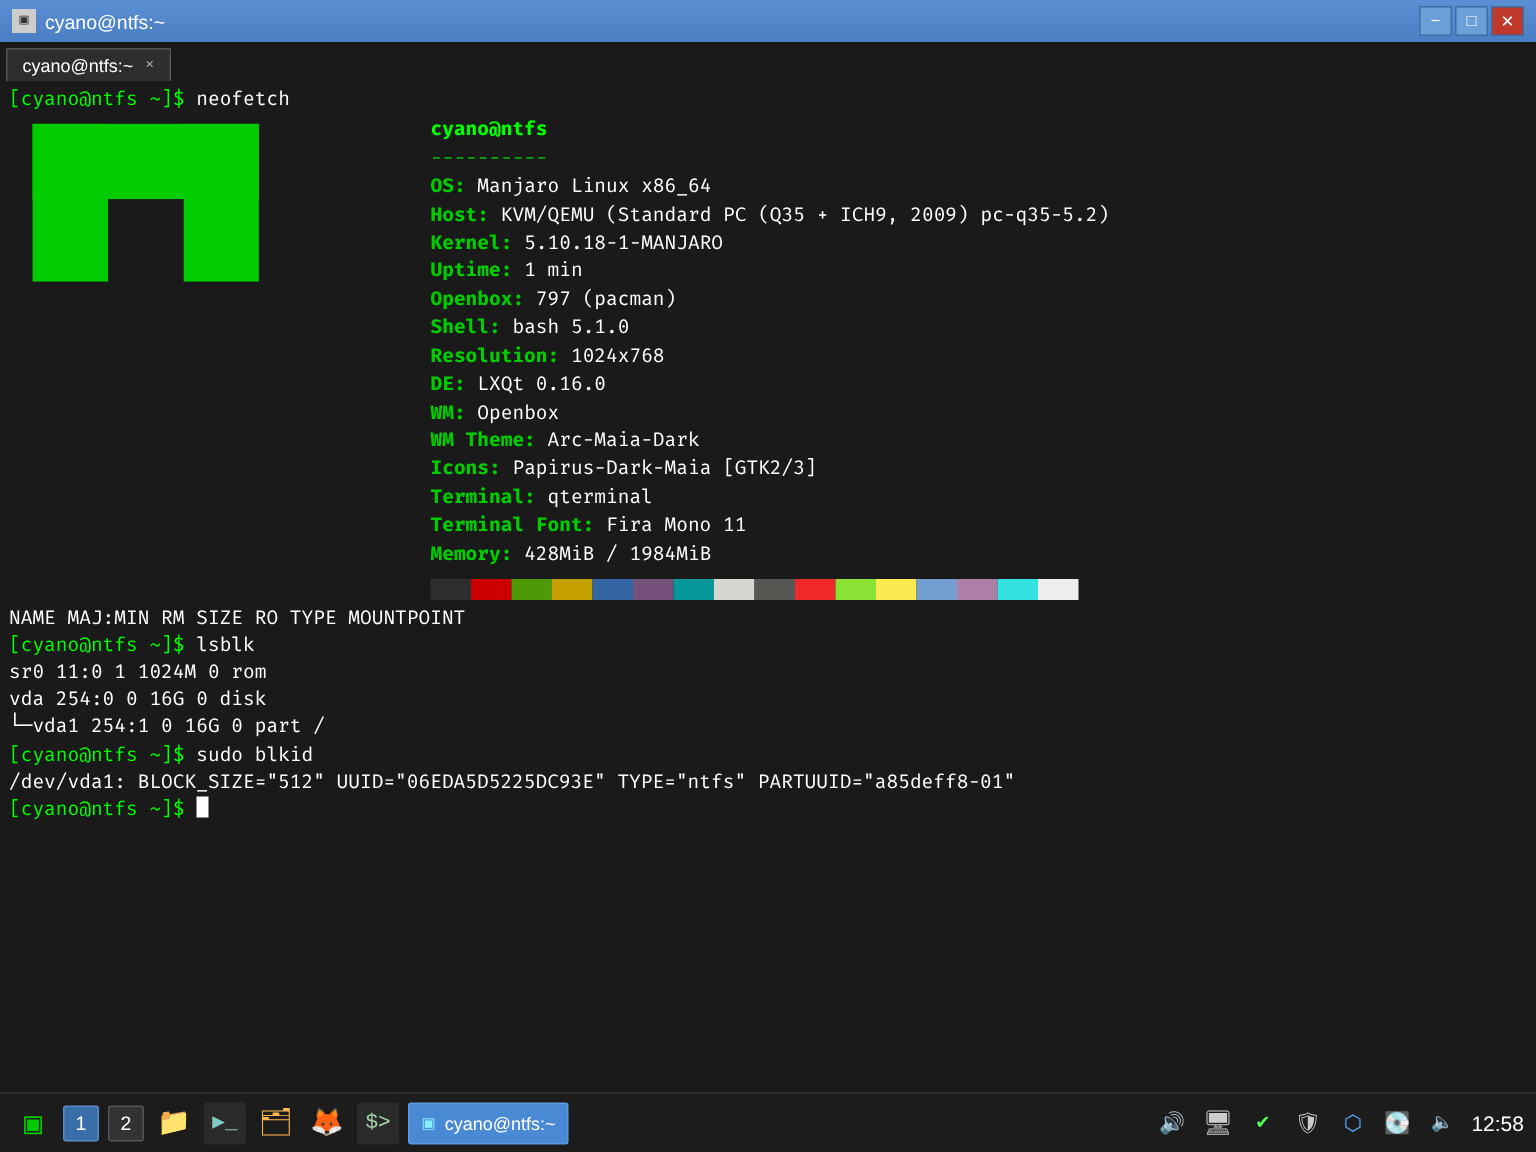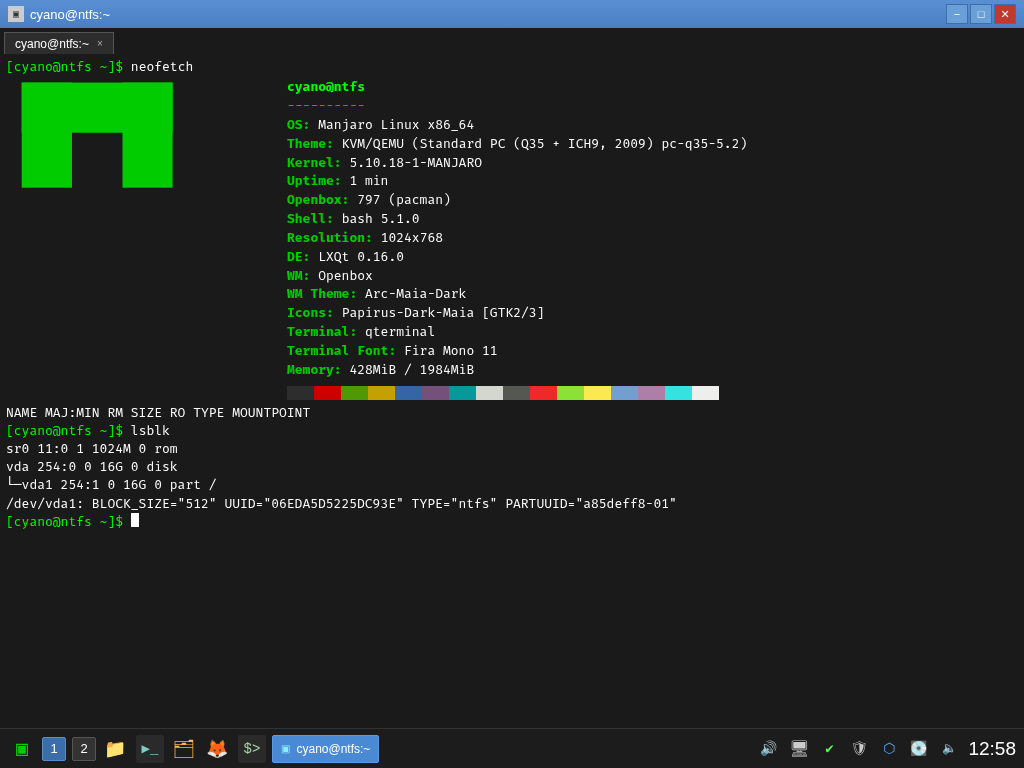--- a/index.html
+++ b/index.html
@@ -214,21 +214,21 @@
       height: 22px;
       display: flex;
       align-items: center;
       justify-content: center;
       cursor: pointer;
       font-size: 14px;
       color: #ccc;
     }
     #clock {
       color: white;
-      font-size: 19px;
+      font-size: 14px;
       font-family: sans-serif;
     }
 
     .separator-line {
       color: #00cc00;
     }
   </style>
 </head>
 <body>
 
@@ -285,21 +285,21 @@
       </div>
       <div class="info-row">
         <span class="separator-line">----------</span>
       </div>
       <div class="info-row">
         <span class="info-key">OS:</span>
         <span class="info-val">&nbsp;</span>
         <span class="info-val">Manjaro Linux x86_64</span>
       </div>
       <div class="info-row">
-        <span class="info-key">Theme:</span>
+        <span class="info-key">Host:</span>
         <span class="info-val">&nbsp;</span>
         <span class="info-val">KVM/QEMU (Standard PC (Q35 + ICH9, 2009) pc-q35-5.2)</span>
       </div>
       <div class="info-row">
         <span class="info-key">Kernel:</span>
         <span class="info-val">&nbsp;</span>
         <span class="info-val">5.10.18-1-MANJARO</span>
       </div>
       <div class="info-row">
         <span class="info-key">Uptime:</span>
@@ -380,20 +380,24 @@
 
   <div id="lsblk-section">
     <div>NAME    MAJ:MIN RM   SIZE RO TYPE MOUNTPOINT</div>
     <div>
       <span class="prompt">[cyano@ntfs ~]$</span>
       <span class="cmd"> </span><span class="cmd">lsblk</span>
     </div>
     <div>sr0       11:0    1  1024M  0 rom</div>
     <div>vda      254:0    0    16G  0 disk</div>
     <div>└─vda1   254:1    0    16G  0 part /</div>
+    <div>
+      <span class="prompt">[cyano@ntfs ~]$</span>
+      <span class="cmd"> </span><span class="cmd">sudo blkid</span>
+    </div>
     <div>/dev/vda1: BLOCK_SIZE="512" UUID="06EDA5D5225DC93E" TYPE="ntfs" PARTUUID="a85deff8-01"</div>
     <div>
       <span class="prompt">[cyano@ntfs ~]$</span>
       <span class="cmd"> </span><span style="background:#fff; color:#1a1a1a; display:inline-block; width:8px; height:14px;">&nbsp;</span>
     </div>
   </div>
 
 </div>
 
 <div id="taskbar">

